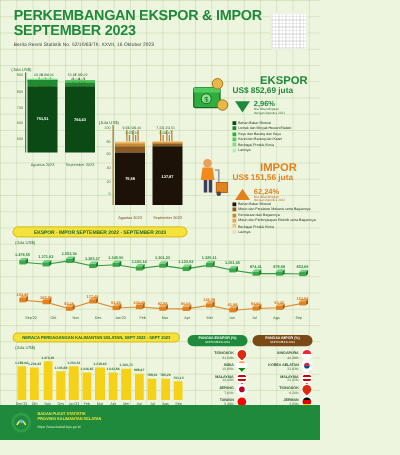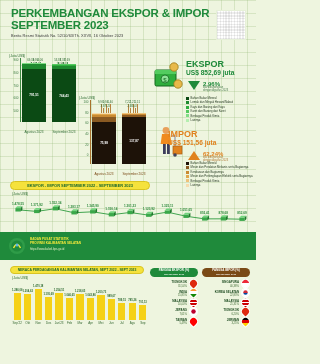--- a/index.html
+++ b/index.html
@@ -11,21 +11,21 @@
     position: relative;
   }
   .grid-bg {
     position: absolute; inset: 0;
     background-image:
       linear-gradient(to right, rgba(150,185,120,.28) 1px, transparent 1px),
       linear-gradient(to bottom, rgba(150,185,120,.28) 1px, transparent 1px);
     background-size: 13px 13px;
     pointer-events: none;
   }
-  .page { position: relative; width: 256px; height: 260px; }
+  .page { position: relative; width: 256px; height: 352px; }
 
   
   .header { position: absolute; left: 11px; top: 8px; width: 235px; }
   .h-title {
     color: #1f8a3b; font-weight: bold; font-size: 11.5px;
     line-height: 11.6px; letter-spacing: -0.2px;
   }
   .h-sub {
     color: #3a3a3a; font-size: 3.9px; margin-top: 2px; letter-spacing: .05px;
   }
@@ -62,21 +62,21 @@
   .bar-caption span { flex: 1; }
   .leaders { position: absolute; left: 14px; right: 0; top: 0; height: 14px; }
   .leader-lab {
     position: absolute; font-size: 2.8px; color: #2f6b33; white-space: nowrap;
     transform: translateX(-50%);
   }
   .leader-line { position: absolute; width: 0.6px; background: #5a9a5d; }
 
   
   .callout { position: absolute; }
-  .co-title { font-weight: bold; font-size: 9px; line-height: 9px; }
+  .co-title { font-weight: bold; font-size: 9px; line-height: 9px; margin-left: 22px; }
   .co-value { font-weight: bold; font-size: 6.6px; line-height: 8px; }
   .co-pct { font-weight: bold; font-size: 6px; line-height: 6.4px; }
   .co-note { font-size: 2.6px; line-height: 2.9px; }
   .tri-down {
     width: 0; height: 0; border-left: 6px solid transparent;
     border-right: 6px solid transparent; border-top: 9px solid #1f8a3b;
   }
   .tri-up {
     width: 0; height: 0; border-left: 6px solid transparent;
     border-right: 6px solid transparent; border-bottom: 9px solid #e0821e;
@@ -327,21 +327,21 @@
   <div class="callout" style="left:152px; top:126px; width:102px;">
     <svg width="30" height="32" viewBox="0 0 30 32" style="position:absolute;left:2px;top:0px;">
       <circle cx="12" cy="4.5" r="3.4" fill="#e8a05a"></circle>
       <path d="M8 8 h8 l1.6 10 h-11 z" fill="#f08a1e"></path>
       <rect x="9" y="18" width="2.8" height="10" fill="#3d3d5c"></rect>
       <rect x="13" y="18" width="2.8" height="10" fill="#3d3d5c"></rect>
       <path d="M18 10 l3 0 l0 18" stroke="#9a9aa8" stroke-width="1.3" fill="none"></path>
       <rect x="19" y="20" width="9" height="8" fill="#e0821e" stroke="#a85c12" stroke-width=".7"></rect>
       <circle cx="21" cy="29" r="1.8" fill="#44445c"></circle>
     </svg>
-    <div style="position:absolute; left:16px; top:4px;">
+    <div style="position:absolute; left:34px; top:4px;">
       <div class="co-title" style="color:#e0821e;">IMPOR</div>
       <div class="co-value" style="color:#e0821e;">US$ 151,56 juta</div>
     </div>
     <div style="position:absolute; left:36px; top:25px; display:flex; align-items:flex-start; gap:3px;">
       <div class="tri-up"></div>
       <div>
         <div class="co-pct" style="color:#e0821e;">62,24%</div>
         <div class="co-note" style="color:#b07a3a;">bila dibandingkan</div>
         <div class="co-note" style="color:#b07a3a;">dengan Agustus 2023</div>
       </div>

